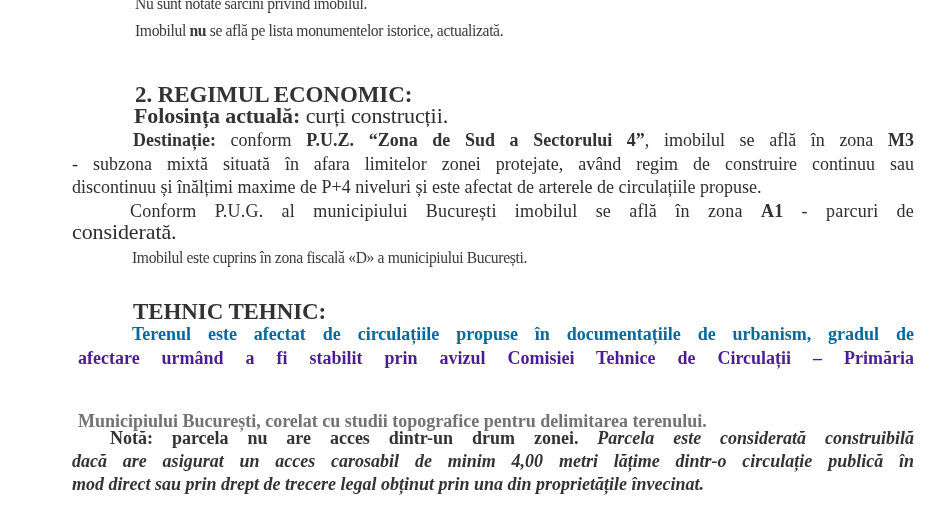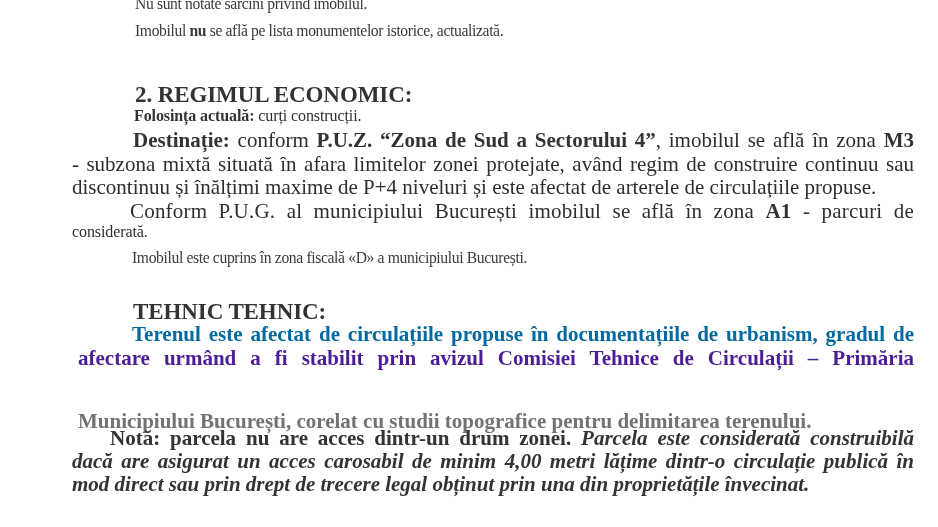--- a/index.html
+++ b/index.html
@@ -11,35 +11,35 @@
       width: 938px;
       height: 527px;
       overflow: hidden;
       position: relative;
       font-family: "Liberation Serif", "DejaVu Serif", serif;
       color: #2e2e2e;
     }
     .line {
       position: absolute;
       white-space: nowrap;
-      font-size: 16px;
+      font-size: 22px;
       line-height: 20px;
       letter-spacing: -0.1px;
     }
     .condensed { font-size: 17px; letter-spacing: -0.4px; transform: scaleX(0.92); transform-origin: left center; color: #3a3a3a; }
     .bold { font-weight: bold; }
     .ital { font-style: italic; }
     .heading { font-weight: bold; font-size: 23px; color: #333; }
     .justify {
       position: absolute;
       left: 72px;
       width: 842px;
       text-align: justify;
       text-align-last: justify;
-      font-size: 21px;
+      font-size: 18px;
       line-height: 20px;
       white-space: nowrap;
     }
     .justify.last { text-align-last: left; }
     .bp { font-weight: bold; color: #333; }
   </style>
 </head>
 <body>
 
 <div class="line condensed" style="left:135px; top:-6px;">

